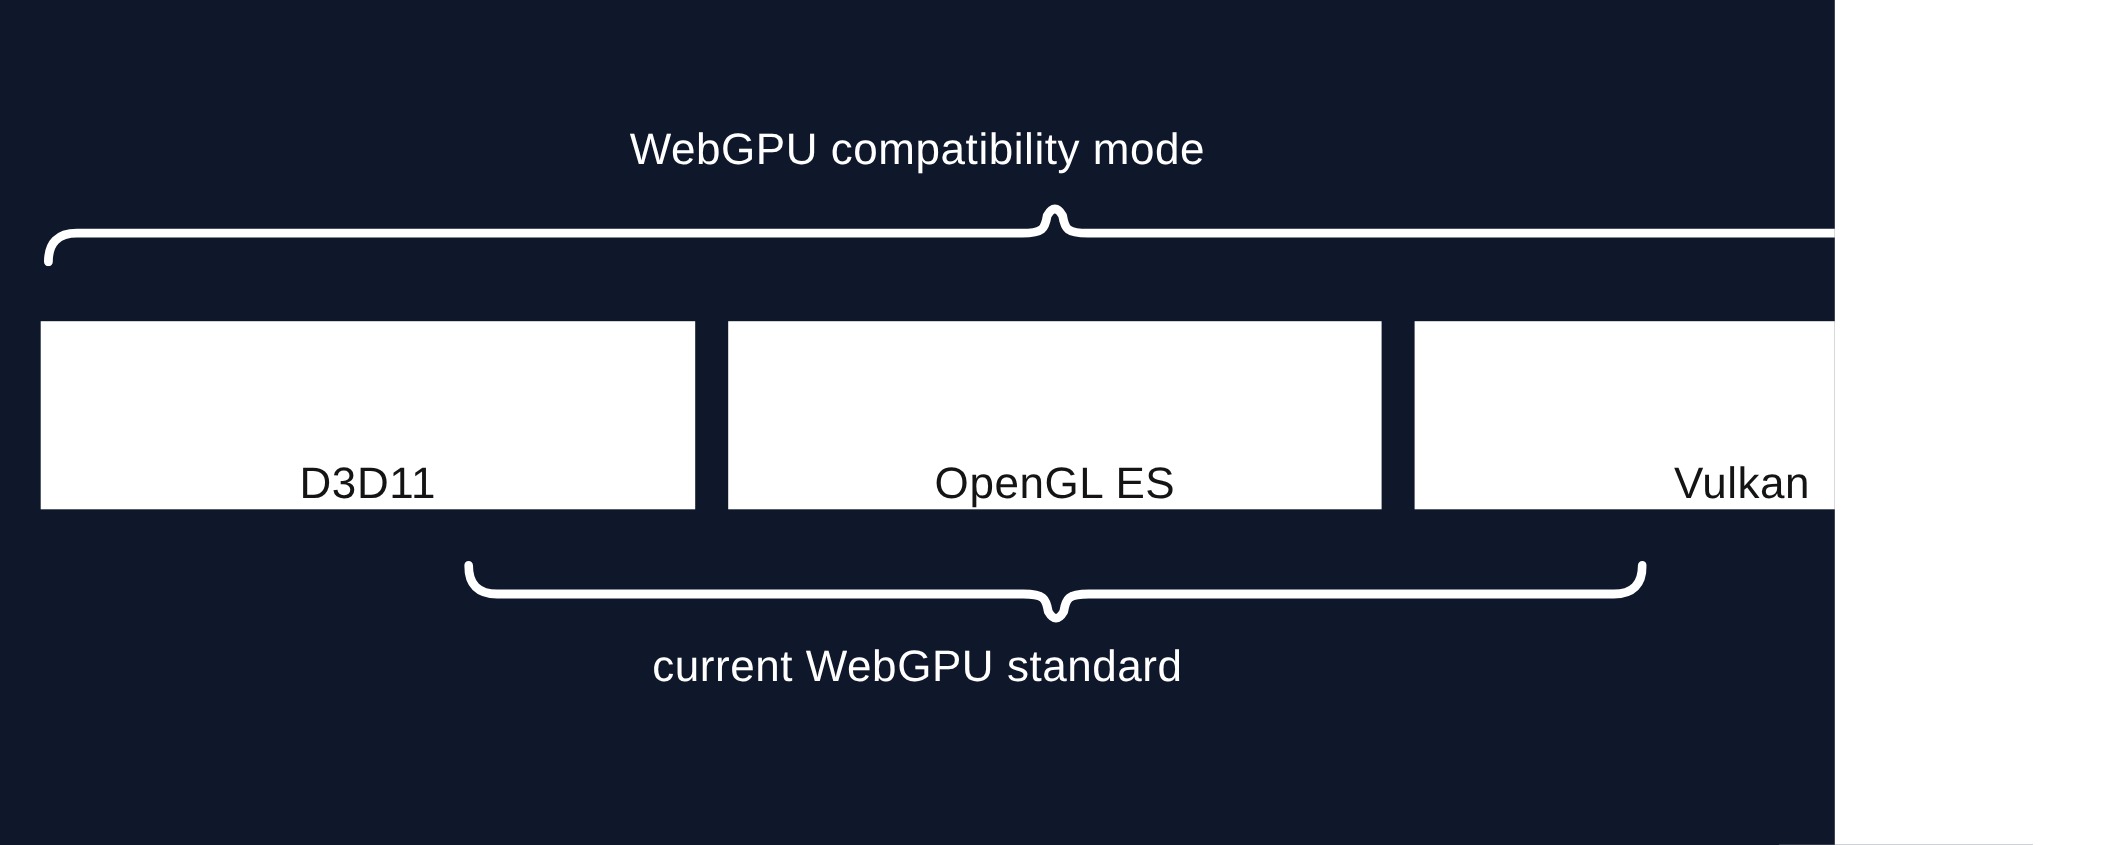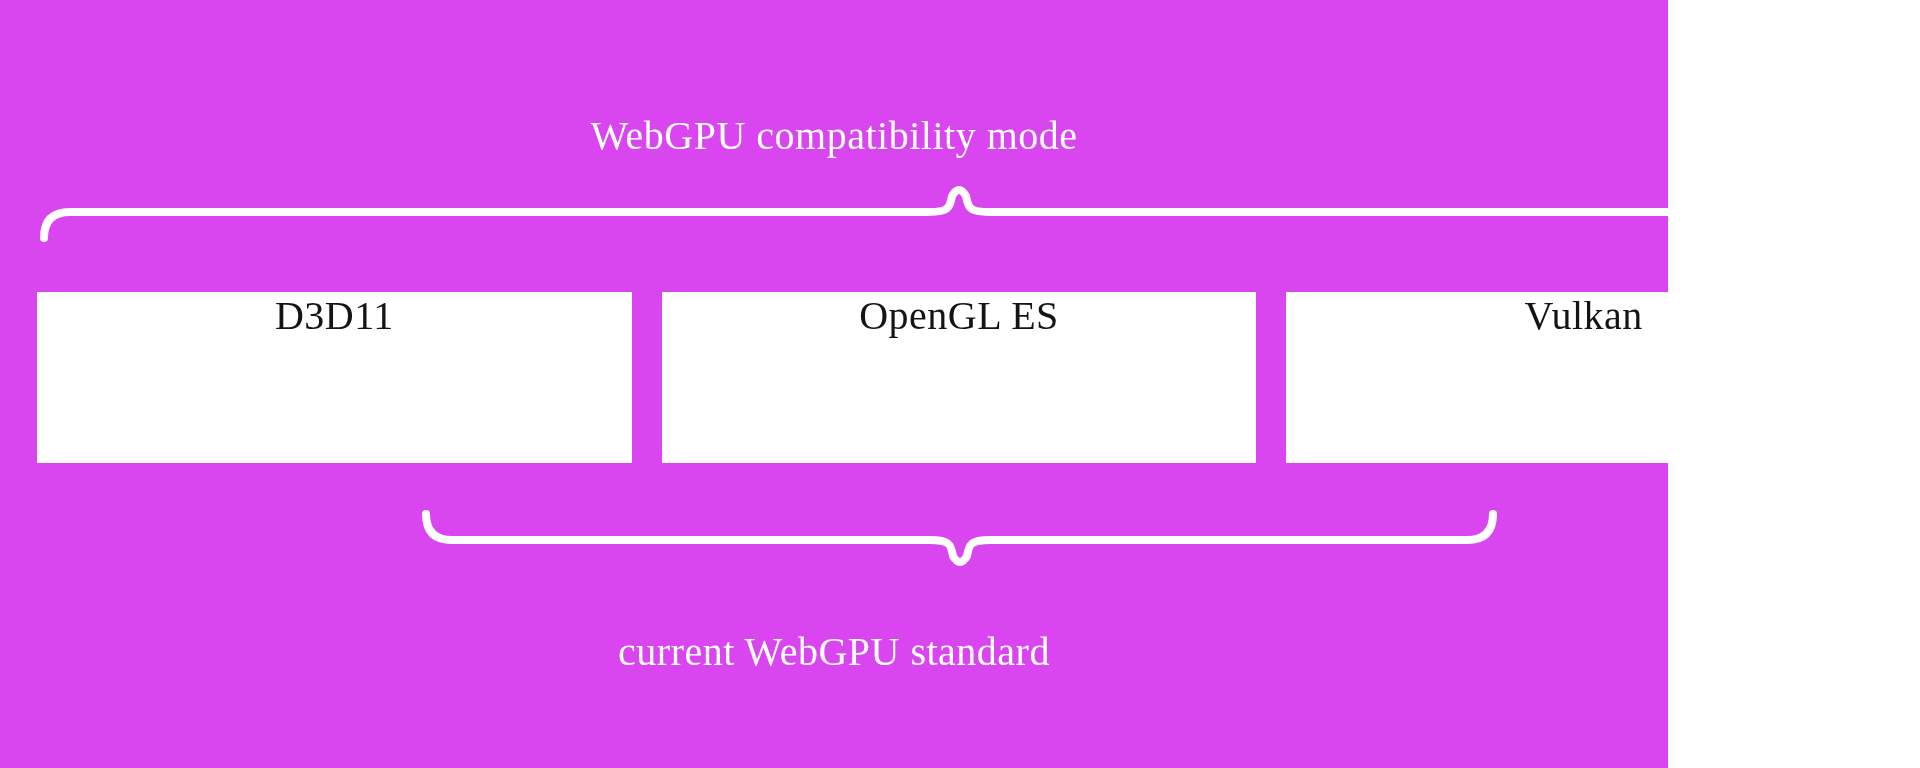--- a/index.html
+++ b/index.html
@@ -3,37 +3,37 @@
 <meta charset="utf-8">
 <style>
   html, body {
     margin: 0;
     padding: 0;
   }
   .canvas {
     position: relative;
     width: 1668px;
     height: 768px;
-    background: #d946ef;
+    background: #0f172a;
     overflow: hidden;
-    font-family: Liberation Serif, serif;
+    font-family: Liberation Sans, sans-serif;
   }
   .caption {
     position: absolute;
     left: 0;
     width: 100%;
     text-align: center;
     color: #ffffff;
     font-size: 40px;
     font-weight: 400;
     line-height: 48px;
     letter-spacing: 0.5px;
   }
   .caption.top    { top: 112px; }
-  .caption.bottom { top: 582px; margin-top: 46px; }
+  .caption.bottom { top: 582px; }
 
   .brace {
     position: absolute;
     display: block;
   }
   .brace.top    { left: 40px;  top: 184px; width: 1838px; height: 58px; }
   .brace.bottom { left: 422px; top: 510px; width: 1075px; height: 58px; }
   .brace path {
     fill: none;
     stroke: #ffffff;
@@ -48,21 +48,21 @@
     top: 292px;
     width: 1844px;
     height: 171px;
     display: flex;
     gap: 30px;
   }
   .backend-box {
     flex: 1 1 0;
     background: #ffffff;
     display: flex;
-    align-items: flex-start;
+    align-items: flex-end;
     justify-content: center;
   }
   .backend-label {
     color: #141414;
     font-size: 40px;
     font-weight: 400;
     letter-spacing: 0.5px;
   }
 </style>
 </head>

